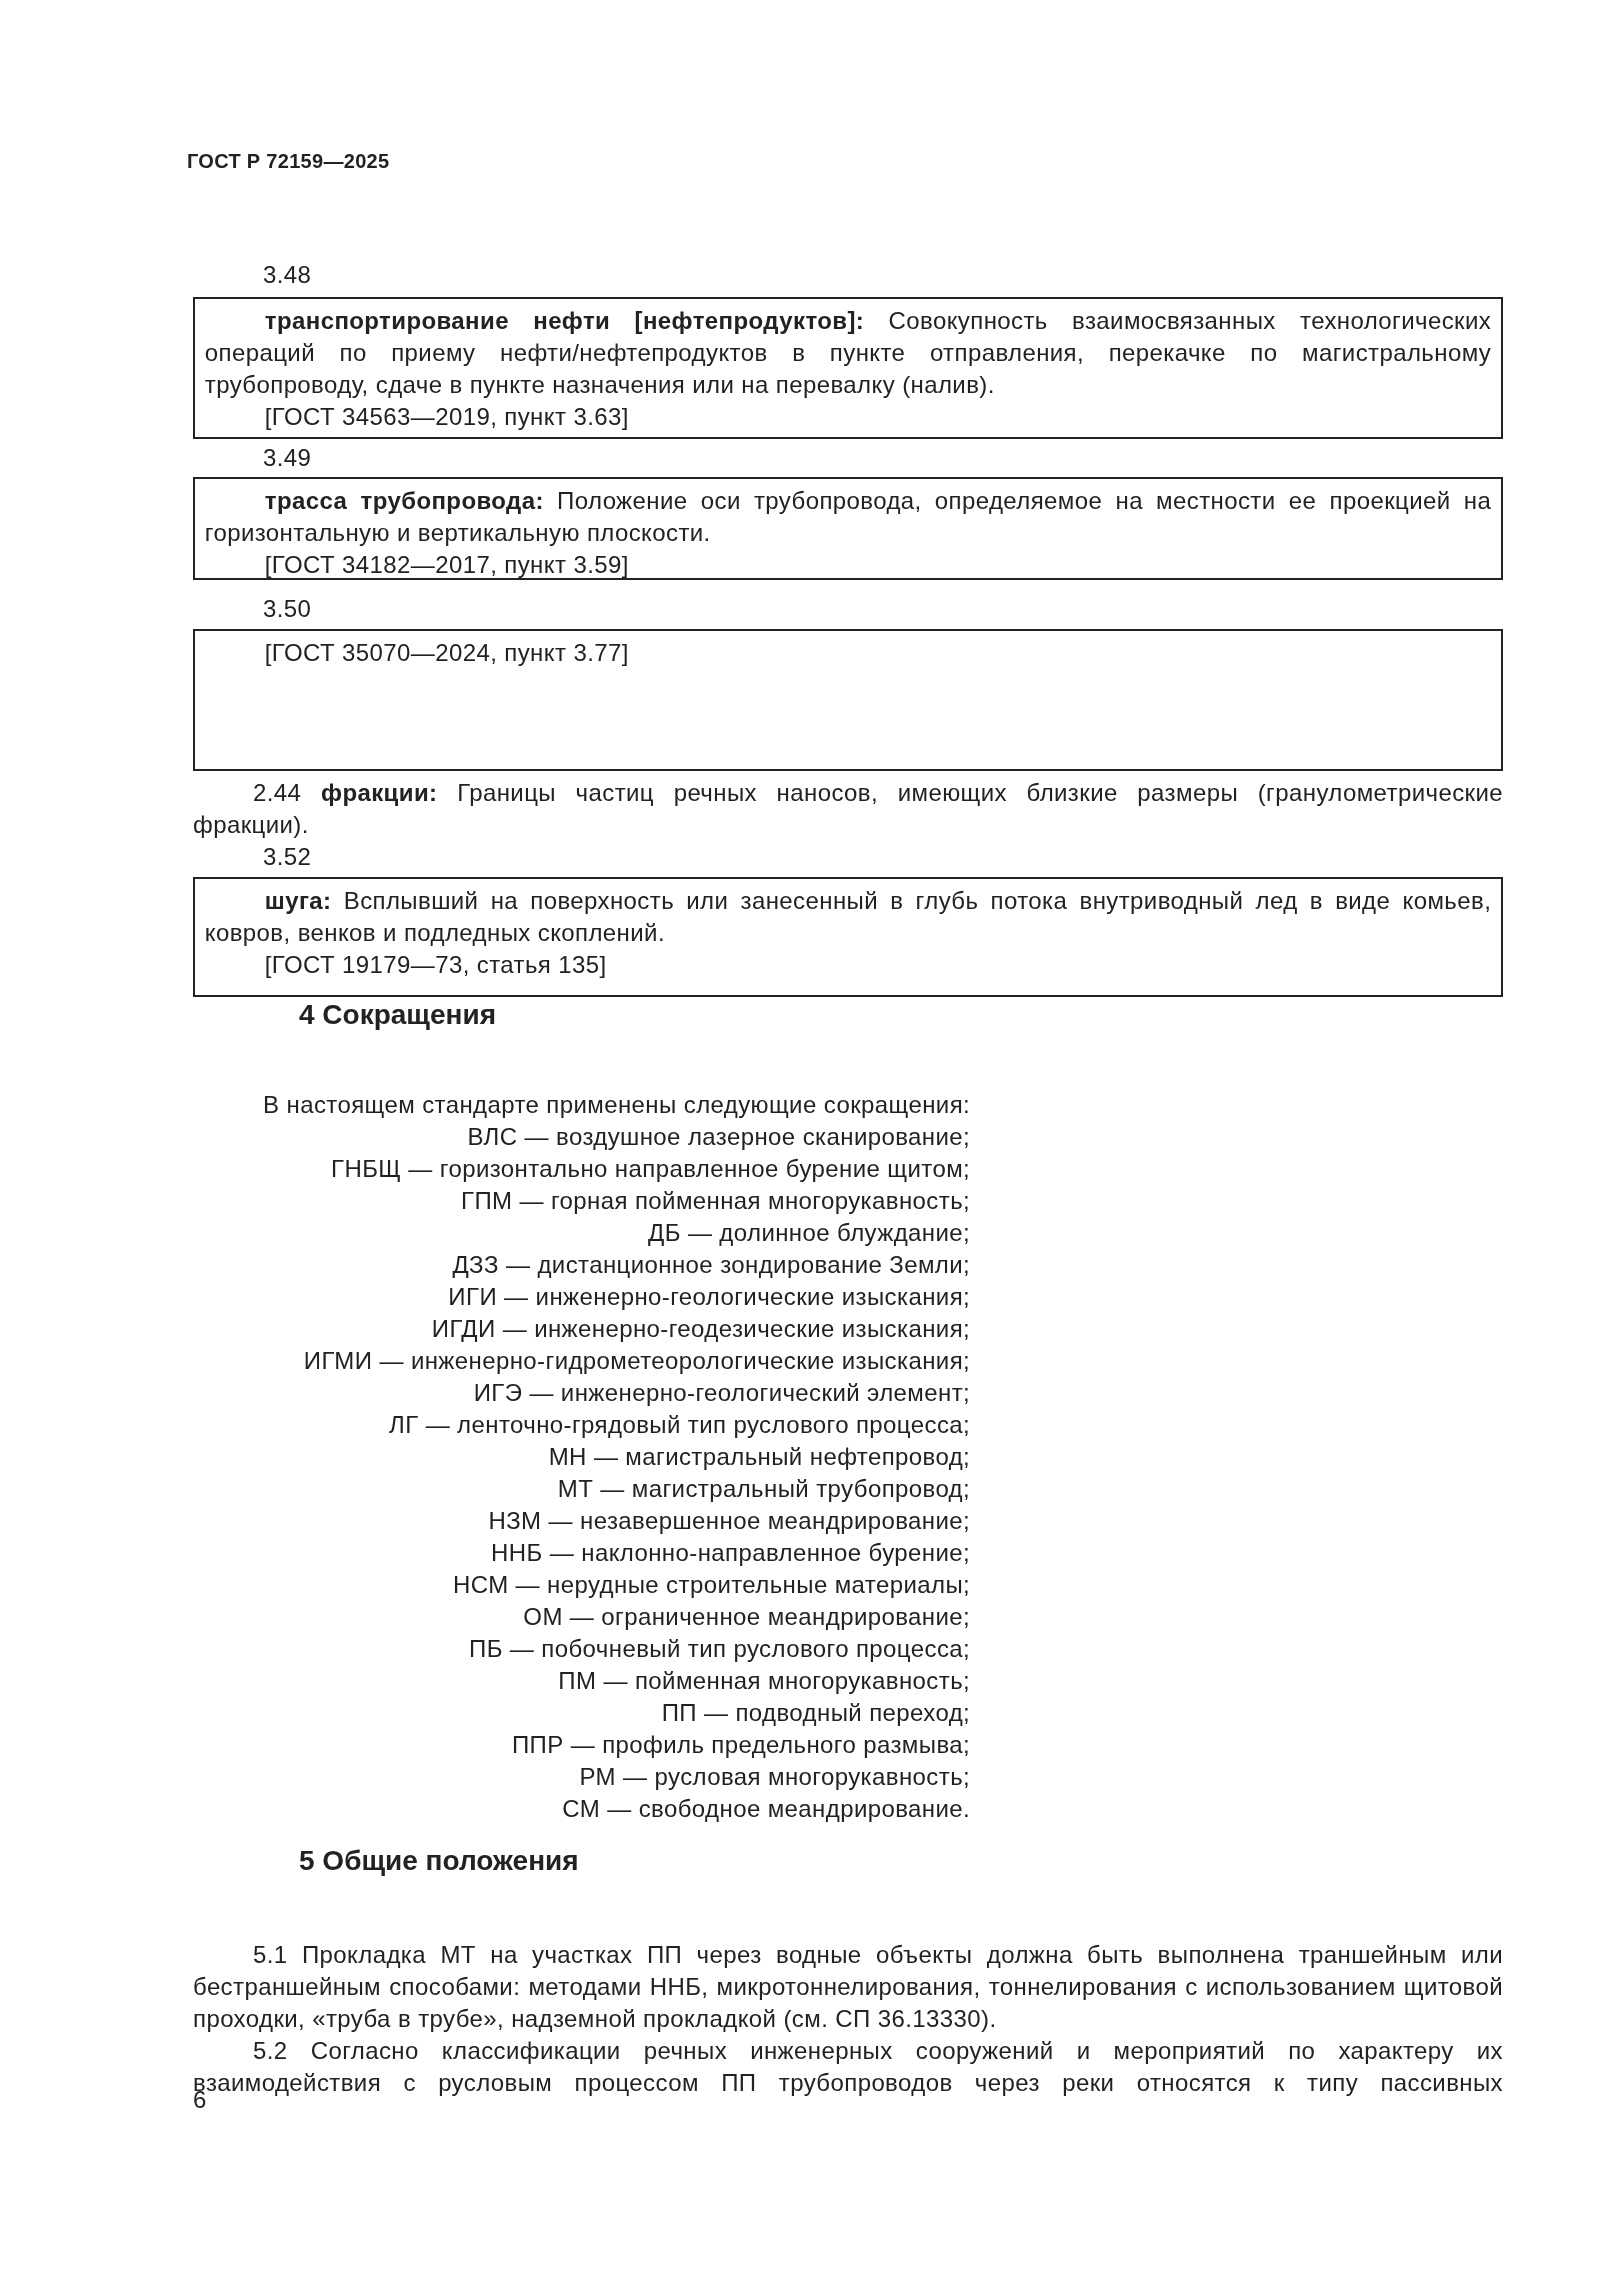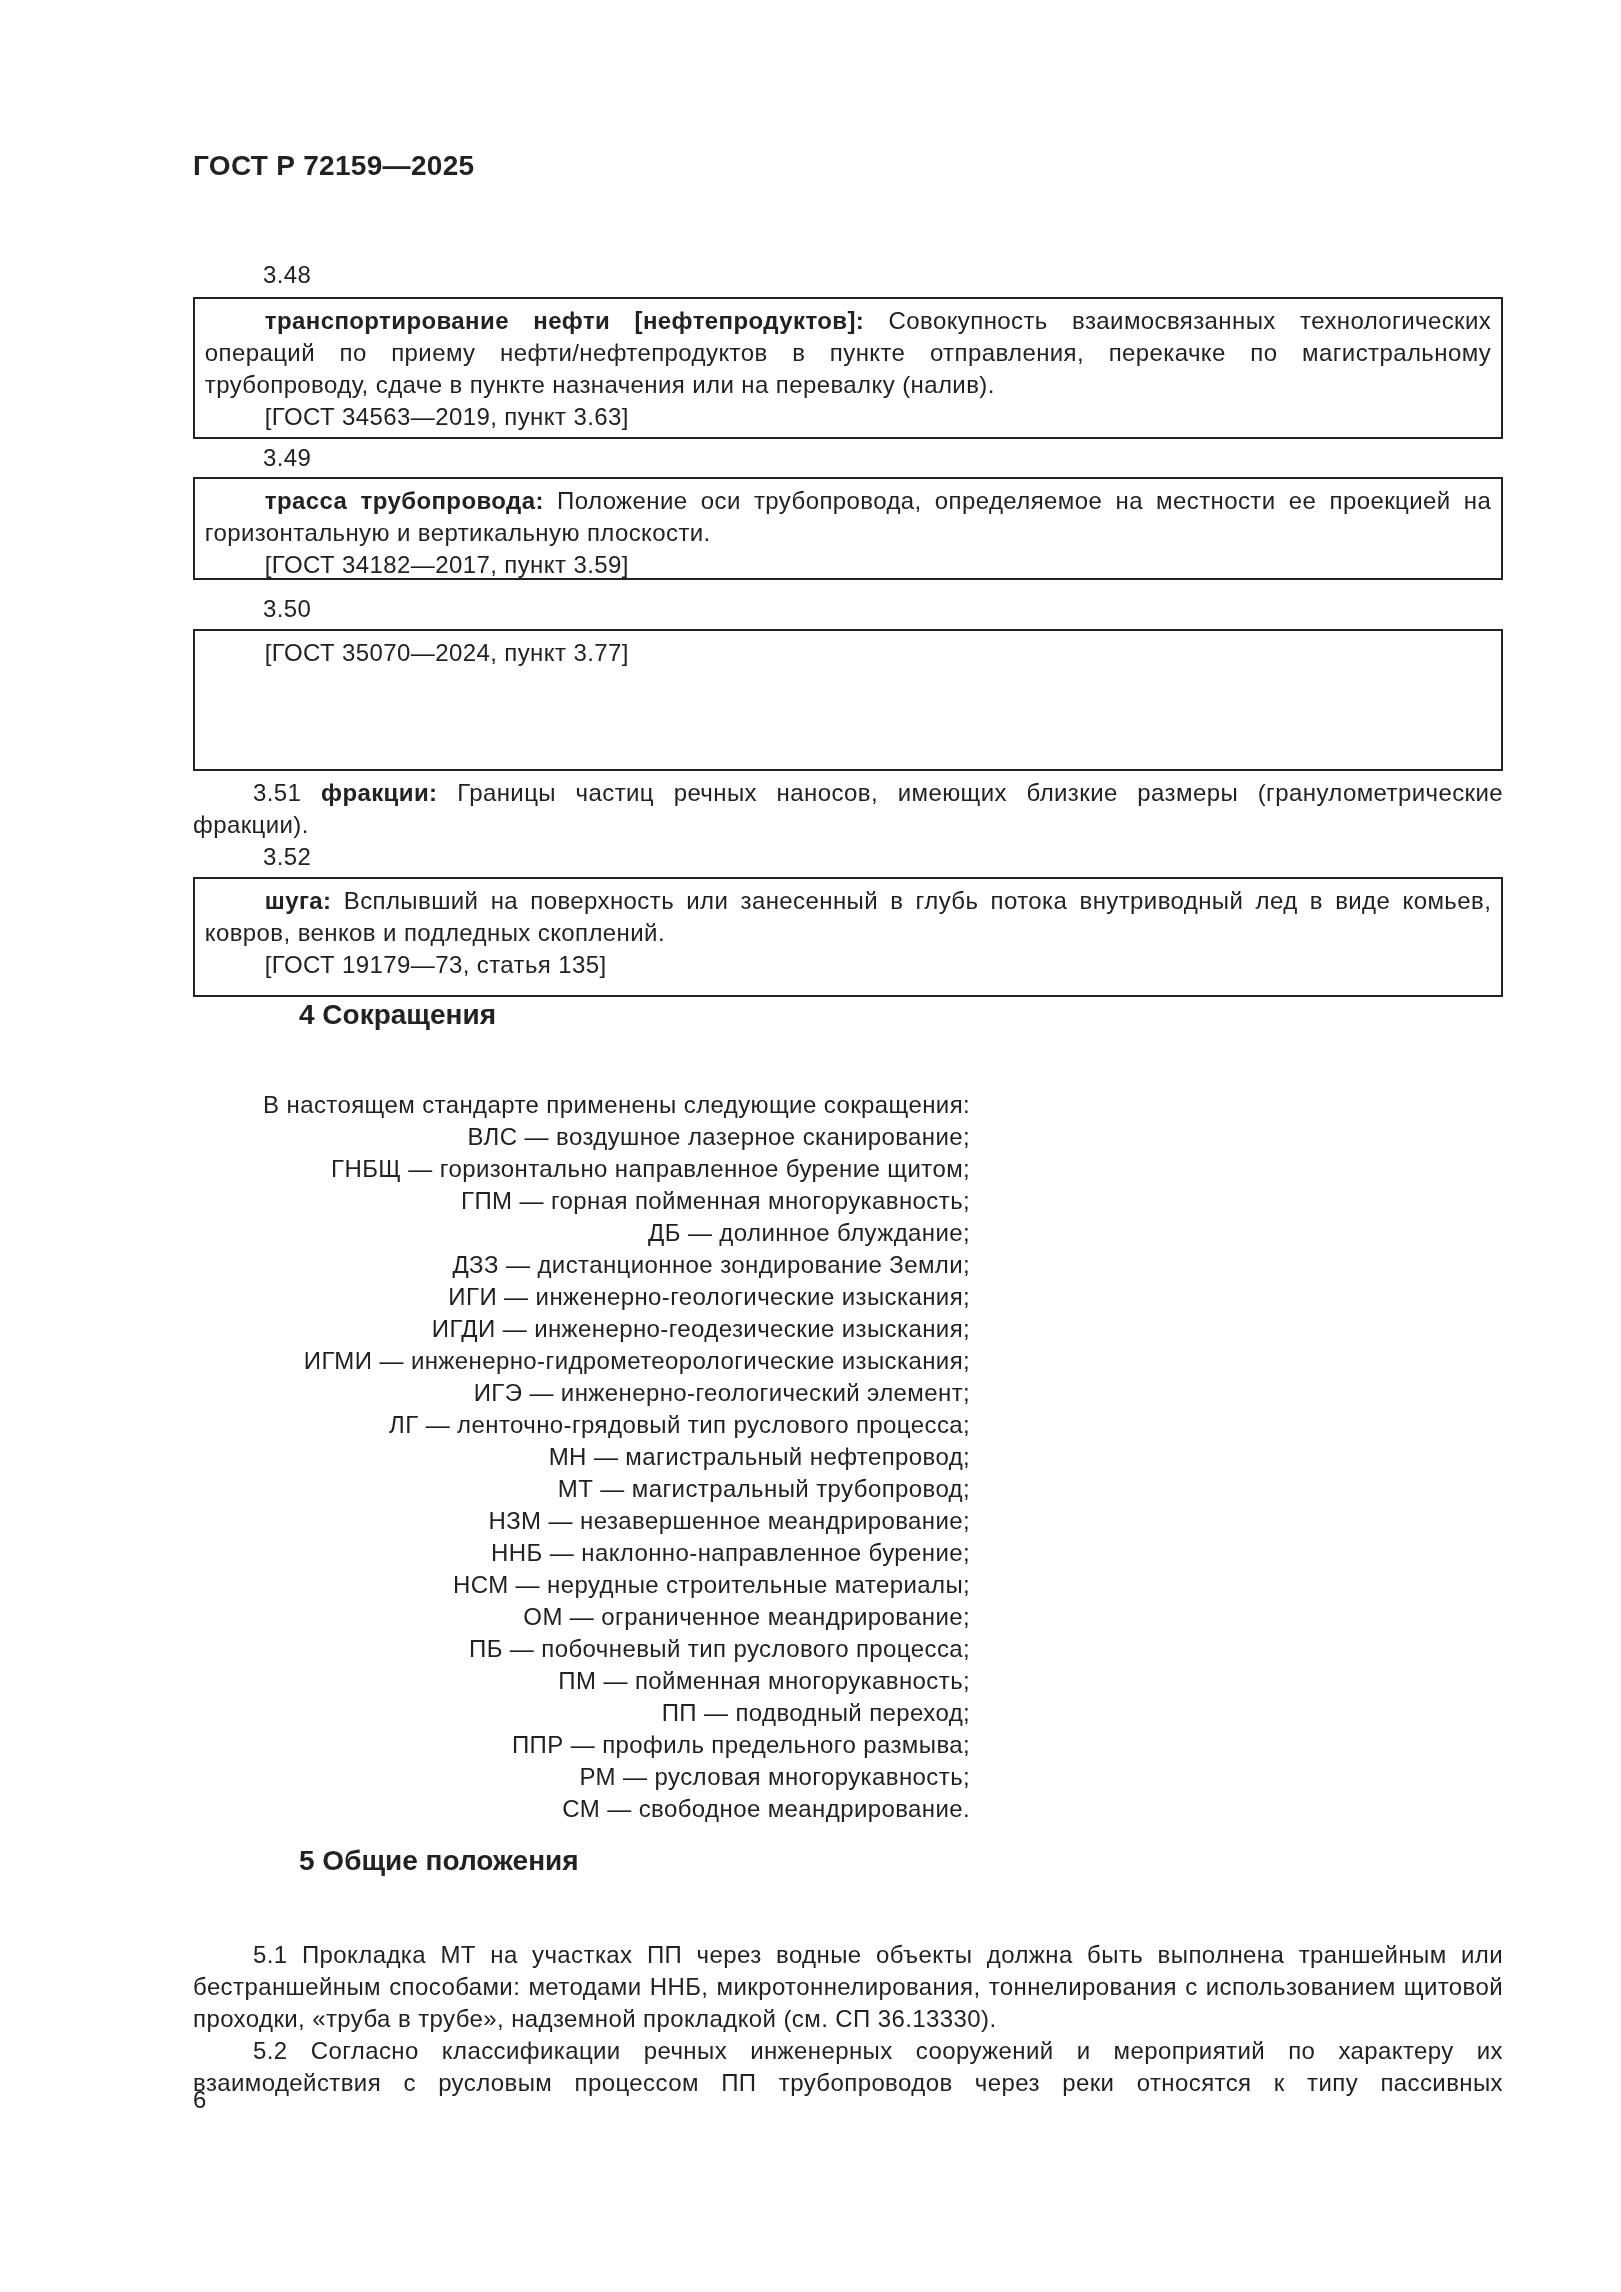--- a/index.html
+++ b/index.html
@@ -1,19 +1,19 @@
 <!DOCTYPE html>
 <html><head>
 <meta charset="utf-8">
 <style>
   html, body { margin:0; padding:0; background:#ffffff; }
   body { width:1621px; height:2293px; position:relative; overflow:hidden;
          font-family:"Liberation Sans", sans-serif; color:#222222; }
   .abs { position:absolute; }
-  .doc-header { left:193px; top:150px; font-size:28px; font-weight:bold; letter-spacing:0.3px; }
+  .doc-header { left:187px; top:150px; font-size:20px; font-weight:bold; letter-spacing:0.3px; }
   .txt { font-size:24px; line-height:32px; letter-spacing:0.4px;margin-top:32px; }
   .num { left:263px; }
   .box { left:193px; width:1310px; border:2.9px solid #222222; box-sizing:border-box;
          padding:5.9px 9.8px 3.9px 9.8px; }
   .box p, .para p { margin:0; text-align:justify; text-indent:60px; }
   .box p.src { text-indent:60px; text-align:left; }
   .b { font-weight:bold; }
   .para { left:193px; width:1310px; }
   .h2 { left:263px; font-size:28px; font-weight:bold;margin-left:36px; }
   .list { left:263px;text-align:right; }
@@ -36,21 +36,21 @@
   <p><span class="b">трасса трубопровода:</span> <span>Положение оси трубопровода, определяемое на местности ее проекцией на горизонтальную и вертикальную плоскости.</span></p>
   <p class="src">[ГОСТ 34182—2017, пункт 3.59]</p>
 </div>
 
 <div class="abs txt num" style="top:561px;">3.50</div>
 <div class="abs txt box" style="top:597px; height:142px;">
   <p class="src">[ГОСТ 35070—2024, пункт 3.77]</p>
 </div>
 
 <div class="abs txt para" style="top:745px;">
-  <p><span>3.51</span> <span class="b">фракции:</span> <span>Границы частиц речных наносов, имеющих близкие размеры (гранулометрические фракции).</span></p>
+  <p><span>2.44</span> <span class="b">фракции:</span> <span>Границы частиц речных наносов, имеющих близкие размеры (гранулометрические фракции).</span></p>
 </div>
 
 <div class="abs txt num" style="top:809px;">3.52</div>
 <div class="abs txt box" style="top:845px; height:120px;">
   <p><span class="b">шуга:</span> <span>Всплывший на поверхность или занесенный в глубь потока внутриводный лед в виде комьев, ковров, венков и подледных скоплений.</span></p>
   <p class="src">[ГОСТ 19179—73, статья 135]</p>
 </div>
 
 <div class="abs h2" style="top:999px;">4 Сокращения</div>
 <div class="abs txt list" style="top:1057px;">

